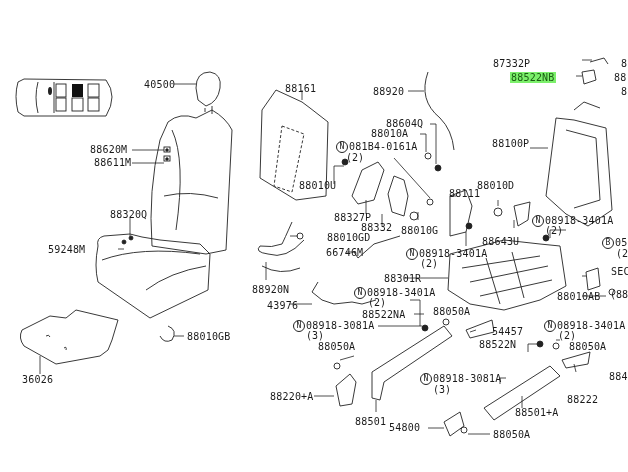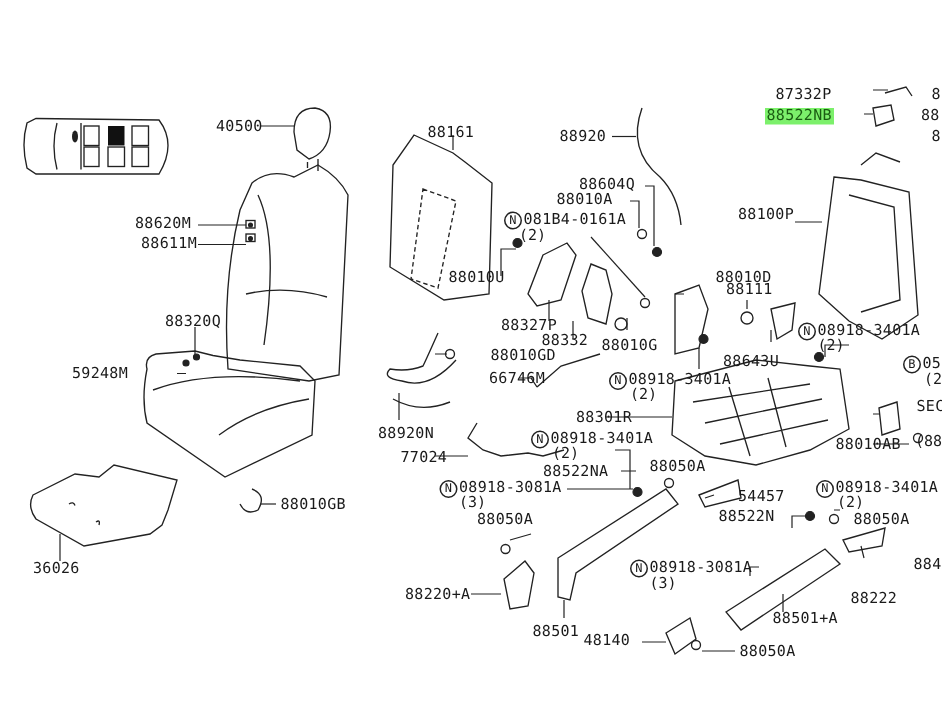--- a/index.html
+++ b/index.html
@@ -158,49 +158,49 @@
 <span class="lbl" style="left:371px;top:128px">88010A</span>
 <span class="lbl" style="left:336px;top:141px"><span class="circ">N</span><span>081B4-0161A</span></span>
 <span class="sub" style="left:346px;top:152px">(2)</span>
 <span class="lbl" style="left:299px;top:180px">88010U</span>
 <span class="lbl" style="left:334px;top:212px">88327P</span>
 <span class="lbl" style="left:361px;top:222px">88332</span>
 <span class="lbl" style="left:401px;top:225px">88010G</span>
 <span class="lbl" style="left:327px;top:232px">88010GD</span>
 <span class="lbl" style="left:326px;top:247px">66746M</span>
 <span class="lbl" style="left:252px;top:284px">88920N</span>
-<span class="lbl" style="left:267px;top:300px">77024</span>
-<span class="lbl" style="left:484px;top:188px">88111</span>
+<span class="lbl" style="left:267px;top:300px">43976</span>
+<span class="lbl" style="left:449px;top:188px">88111</span>
 <span class="lbl" style="left:477px;top:180px">88010D</span>
 <span class="lbl" style="left:482px;top:236px">88643U</span>
 <span class="lbl" style="left:532px;top:215px"><span class="circ">N</span><span>08918-3401A</span></span>
 <span class="sub" style="left:545px;top:225px">(2)</span>
 <span class="lbl" style="left:406px;top:248px"><span class="circ">N</span><span>08918-3401A</span></span>
 <span class="sub" style="left:420px;top:258px">(2)</span>
 <span class="lbl" style="left:354px;top:287px"><span class="circ">N</span><span>08918-3401A</span></span>
 <span class="sub" style="left:368px;top:297px">(2)</span>
 <span class="lbl" style="left:544px;top:320px"><span class="circ">N</span><span>08918-3401A</span></span>
 <span class="sub" style="left:558px;top:330px">(2)</span>
 <span class="lbl" style="left:384px;top:273px">88301R</span>
-<span class="lbl" style="left:517px;top:58px">87332P</span>
+<span class="lbl" style="left:493px;top:58px">87332P</span>
 <span class="lbl hl" style="left:510px;top:72px">88522NB</span>
 <span class="lbl" style="left:492px;top:138px">88100P</span>
 <span class="lbl" style="left:602px;top:237px"><span class="circ">B</span><span>05</span></span>
 <span class="sub" style="left:616px;top:248px">(2</span>
 <span class="lbl" style="left:611px;top:266px">SEC</span>
 <span class="sub" style="left:610px;top:289px">(88</span>
 <span class="lbl" style="left:557px;top:291px">88010AB</span>
 <span class="lbl" style="left:362px;top:309px">88522NA</span>
 <span class="lbl" style="left:433px;top:306px">88050A</span>
 <span class="lbl" style="left:293px;top:320px"><span class="circ">N</span><span>08918-3081A</span></span>
 <span class="sub" style="left:306px;top:330px">(3)</span>
 <span class="lbl" style="left:318px;top:341px">88050A</span>
 <span class="lbl" style="left:270px;top:391px">88220+A</span>
 <span class="lbl" style="left:355px;top:416px">88501</span>
-<span class="lbl" style="left:389px;top:422px">48140</span>
+<span class="lbl" style="left:389px;top:422px">54800</span>
 <span class="lbl" style="left:492px;top:326px">54457</span>
 <span class="lbl" style="left:479px;top:339px">88522N</span>
 <span class="lbl" style="left:569px;top:341px">88050A</span>
 <span class="lbl" style="left:420px;top:373px"><span class="circ">N</span><span>08918-3081A</span></span>
 <span class="sub" style="left:433px;top:384px">(3)</span>
 <span class="lbl" style="left:567px;top:394px">88222</span>
 <span class="lbl" style="left:515px;top:407px">88501+A</span>
 <span class="lbl" style="left:493px;top:429px">88050A</span>
 <span class="lbl" style="left:621px;top:58px">8</span>
 <span class="lbl" style="left:614px;top:72px">88</span>

